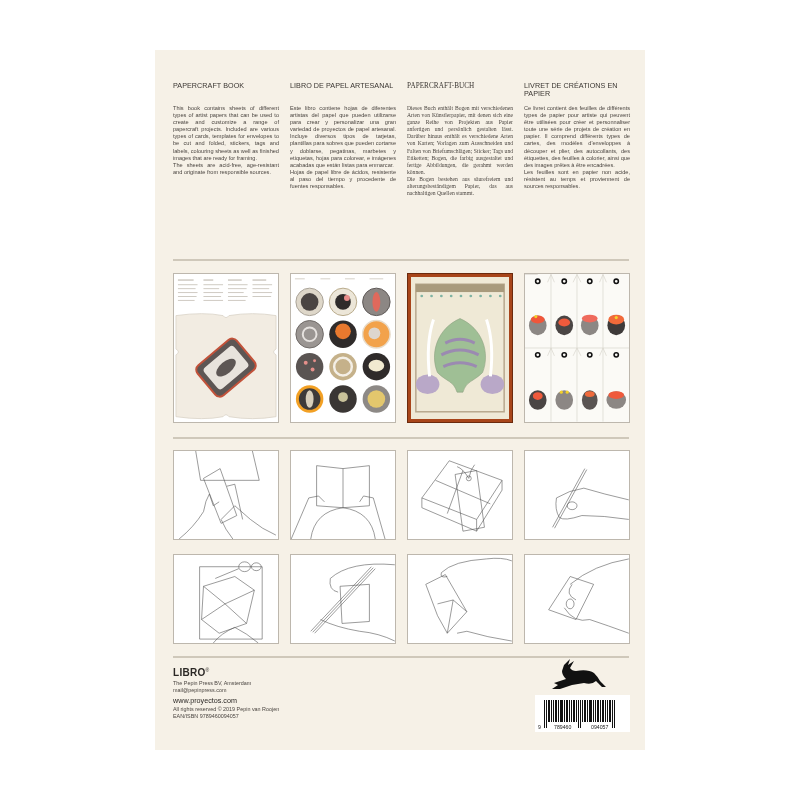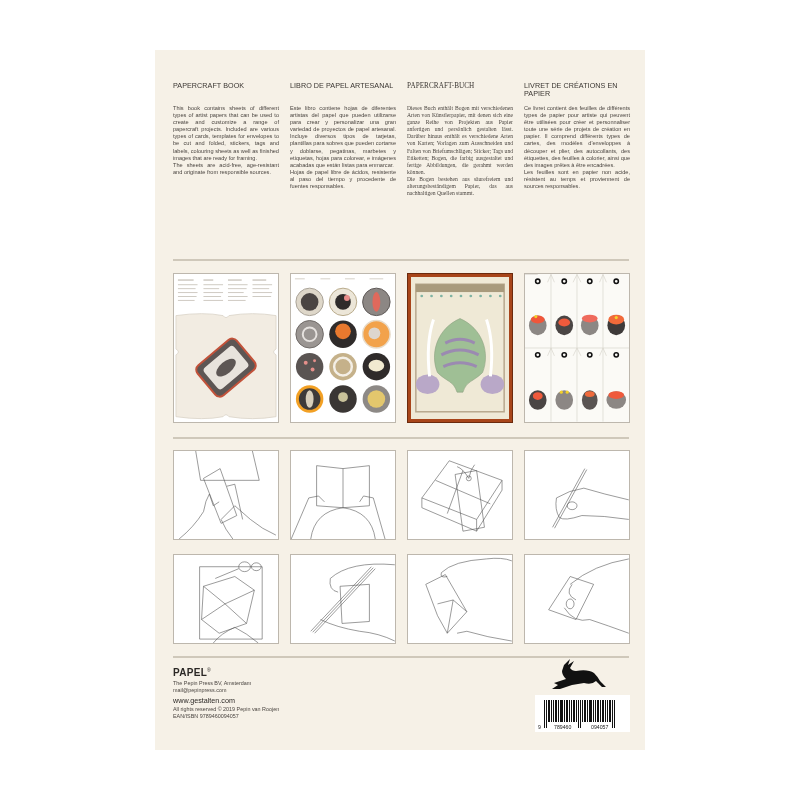--- a/index.html
+++ b/index.html
@@ -305,24 +305,24 @@
         <path d="M46 30 Q70 10 106 4 M48 30 Q40 40 52 46"></path>
         <path d="M40 54 Q50 70 66 66 Q84 72 106 80"></path>
         <ellipse cx="46" cy="50" rx="4" ry="5"></ellipse>
       </g>
     </svg>
   </div>
 
   <div class="rule" style="top:606px;"></div>
 
   <div class="footer">
-    <div class="brand"><span>PAPEL</span><sup>®</sup></div>
+    <div class="brand"><span>LIBRO</span><sup>®</sup></div>
     <div class="small" style="margin-top:2px;">The Pepin Press BV, Amsterdam</div>
     <div class="small">mail@pepinpress.com</div>
-    <div class="web">www.gestalten.com</div>
+    <div class="web">www.proyectos.com</div>
     <div class="small">All rights reserved © 2019 Pepin van Roojen</div>
     <div class="small">EAN/ISBN 9789460094057</div>
   </div>
 
   <svg class="hare" viewBox="0 0 56 34">
     <path d="M14 6 L20 0 L18 6 L24 2 L20 9 Q22 12 26 12 Q38 10 44 14 Q48 18 50 22 L56 28 L52 28 L46 22 Q42 26 34 24 L22 26 L10 30 L2 30 L8 26 L4 24 L16 20 Q12 16 12 12 Z" fill="#111"></path>
   </svg>
 
   <div class="barcode-box">
     <div class="barcode-bars">

